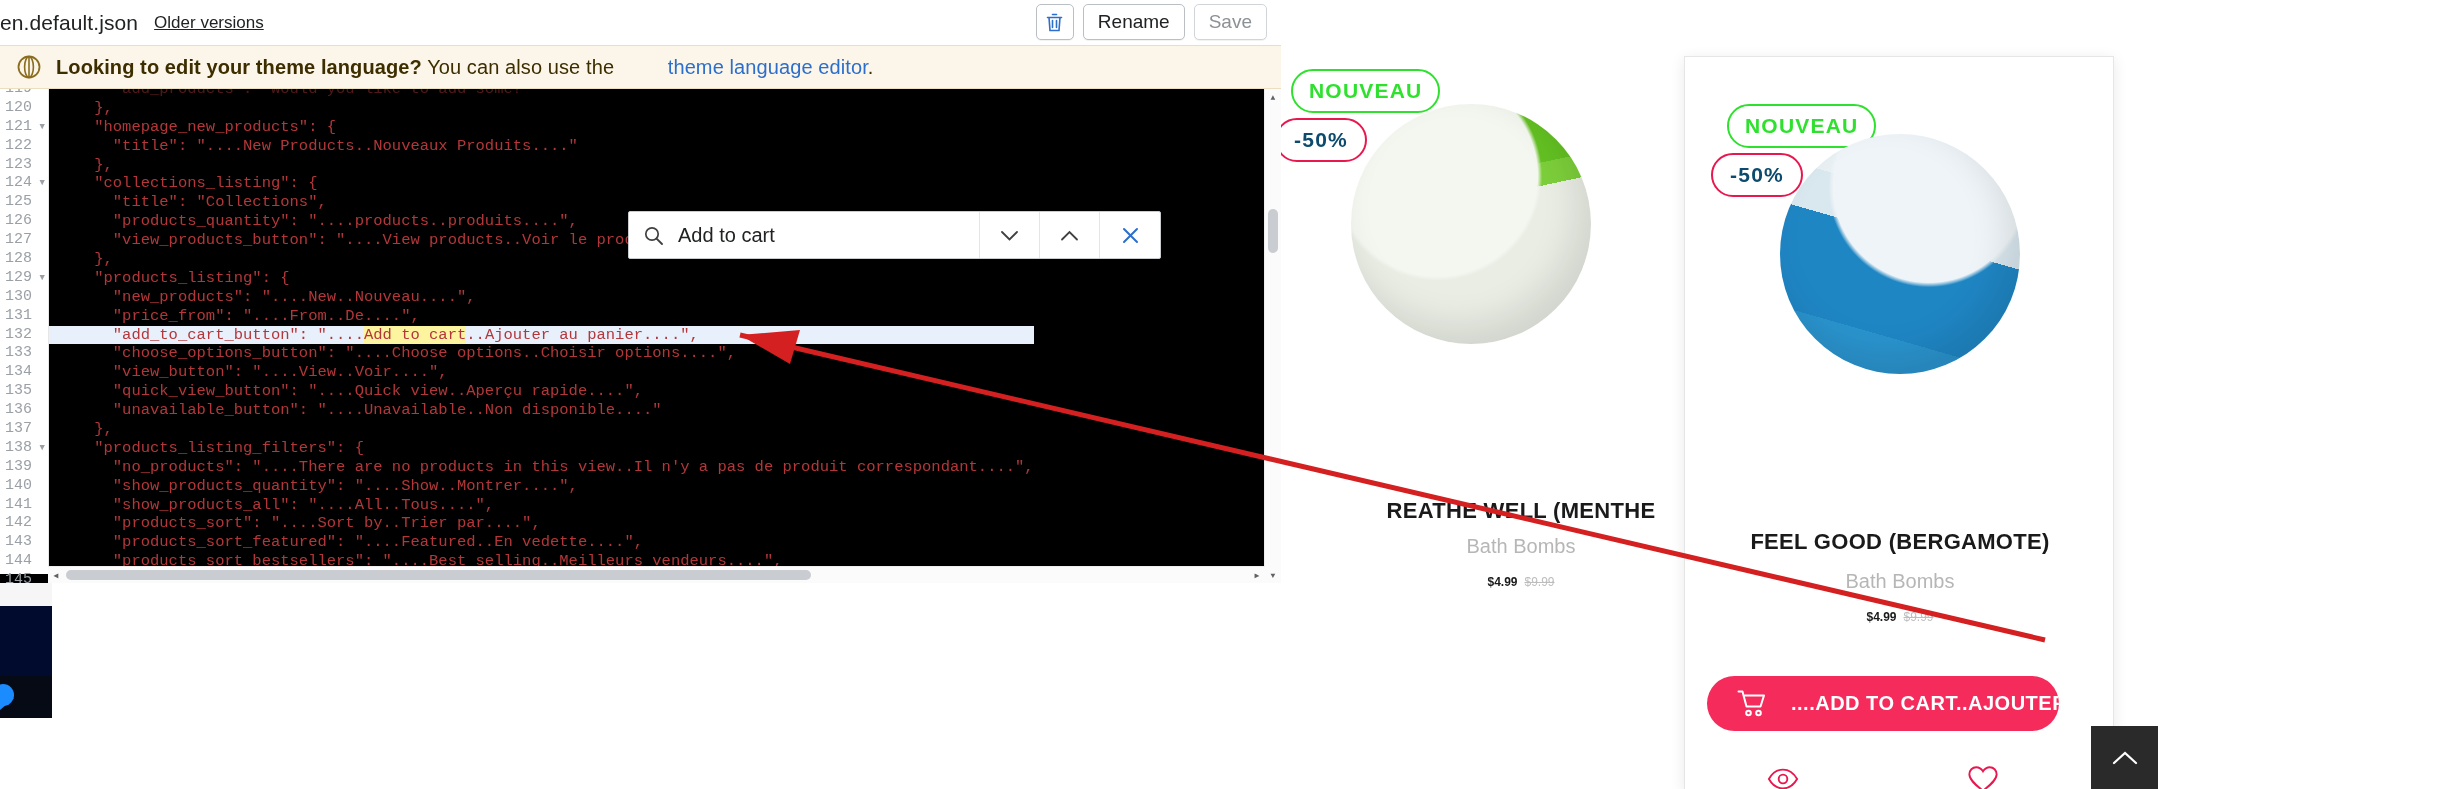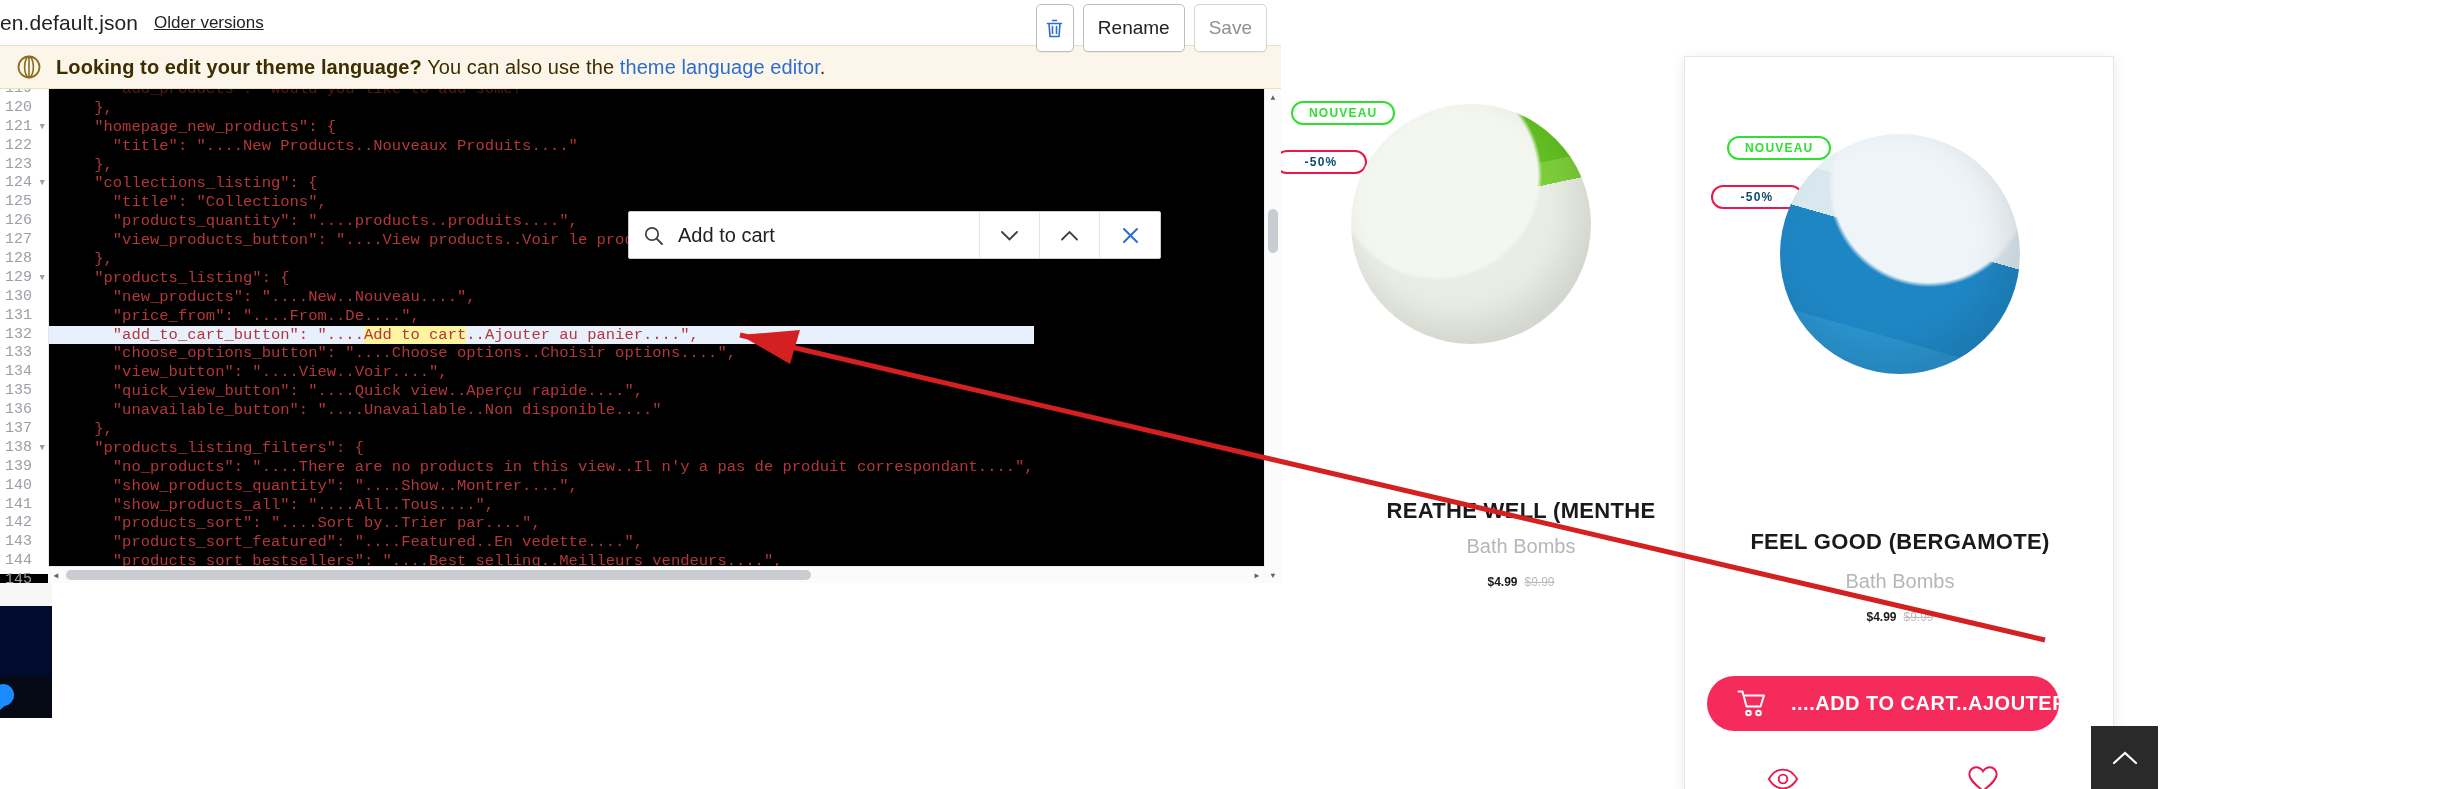--- a/index.html
+++ b/index.html
@@ -32,37 +32,37 @@
   .older-versions{
     font-size:17px;color:#202223;margin-left:16px;
     text-decoration:underline;cursor:pointer;
   }
   .header-actions{
     position:absolute;right:14px;top:4px;display:flex;align-items:center;gap:9px;
   }
   .btn{
     background:#fff;border:1px solid #babfc3;border-radius:5px;
     box-shadow:0 1px 0 rgba(0,0,0,.05);
-    height:48px;display:flex;align-items:center;justify-content:center;
+    height:36px;display:flex;align-items:center;justify-content:center;
     font-size:19px;color:#202223;cursor:pointer;box-sizing:border-box;
   }
   .btn-icon{width:38px;}
   .btn-text{padding:0 14px;}
   .btn-disabled{color:#8c9196;border-color:#d2d5d8;cursor:default;background:#fff;}
   .trash-svg{display:block;}
 
   
   .banner{
     height:44px;background:#fcf6ea;border-top:1px solid #eadfc0;border-bottom:1px solid #eadfc0;
     display:flex;align-items:center;padding:0 16px;box-sizing:border-box;
   }
   .banner-icon{width:26px;height:26px;flex:0 0 26px;margin-right:14px;}
   .banner-text{font-size:20px;color:#3d2e00;letter-spacing:.1px;}
   .banner-text b{font-weight:700;}
-  .banner-link{color:#2c6ecb;text-decoration:none;}
+  .banner-link{color:#2c6ecb;text-decoration:none;margin-left:48px;}
 
   
   .code-area{
     position:relative;background:#000000;height:494px;overflow:hidden;
     font-family:"Liberation Mono", monospace;
   }
   .gutter{
     position:absolute;left:0;top:0;width:48px;height:100%;
     background:#fff;text-align:right;
     font-family:"Liberation Mono", monospace;font-size:15px;color:#9aa0a6;
@@ -162,23 +162,23 @@
     position:absolute;background:#fff;box-sizing:border-box;
   }
   .card-left{left:50px;top:0;width:380px;height:700px;}
   .card-right{
     left:403px;top:-2px;width:430px;height:735px;
     border:1px solid #e6e6e6;box-shadow:0 3px 14px rgba(0,0,0,.09);
     z-index:10;background:#fff;
   }
   .badge{
     position:absolute;border-radius:22px;background:#fff;
-    font-size:12px;font-weight:700;letter-spacing:1.2px;
+    font-size:21px;font-weight:700;letter-spacing:1.2px;
     display:flex;align-items:center;justify-content:center;
-    padding:0 16px;height:24px;box-sizing:border-box;margin-top:32px;
+    padding:0 16px;height:44px;box-sizing:border-box;
   }
   .badge-new{border:2.5px solid #2fe02f;color:#2fe02f;}
   .badge-sale{border:2.5px solid #e8174e;color:#0c4a6e;}
   .bomb{
     position:absolute;border-radius:50%;
   }
   .bomb-green{
     background:
       radial-gradient(circle at 36% 30%, #f4f7f0 0 44%, rgba(244,247,240,0) 46%),
       linear-gradient(168deg,#63c022 0 34%,#7cce3a 34% 42%,#e9ede4 42% 100%);

